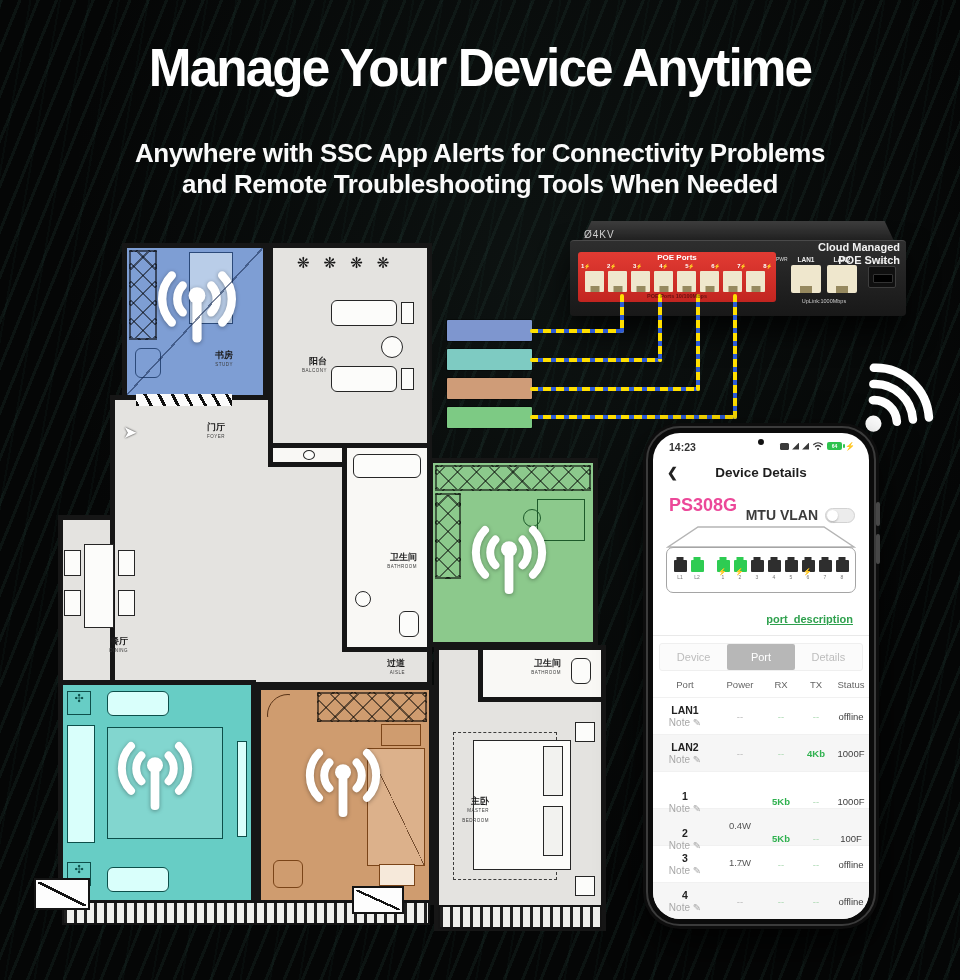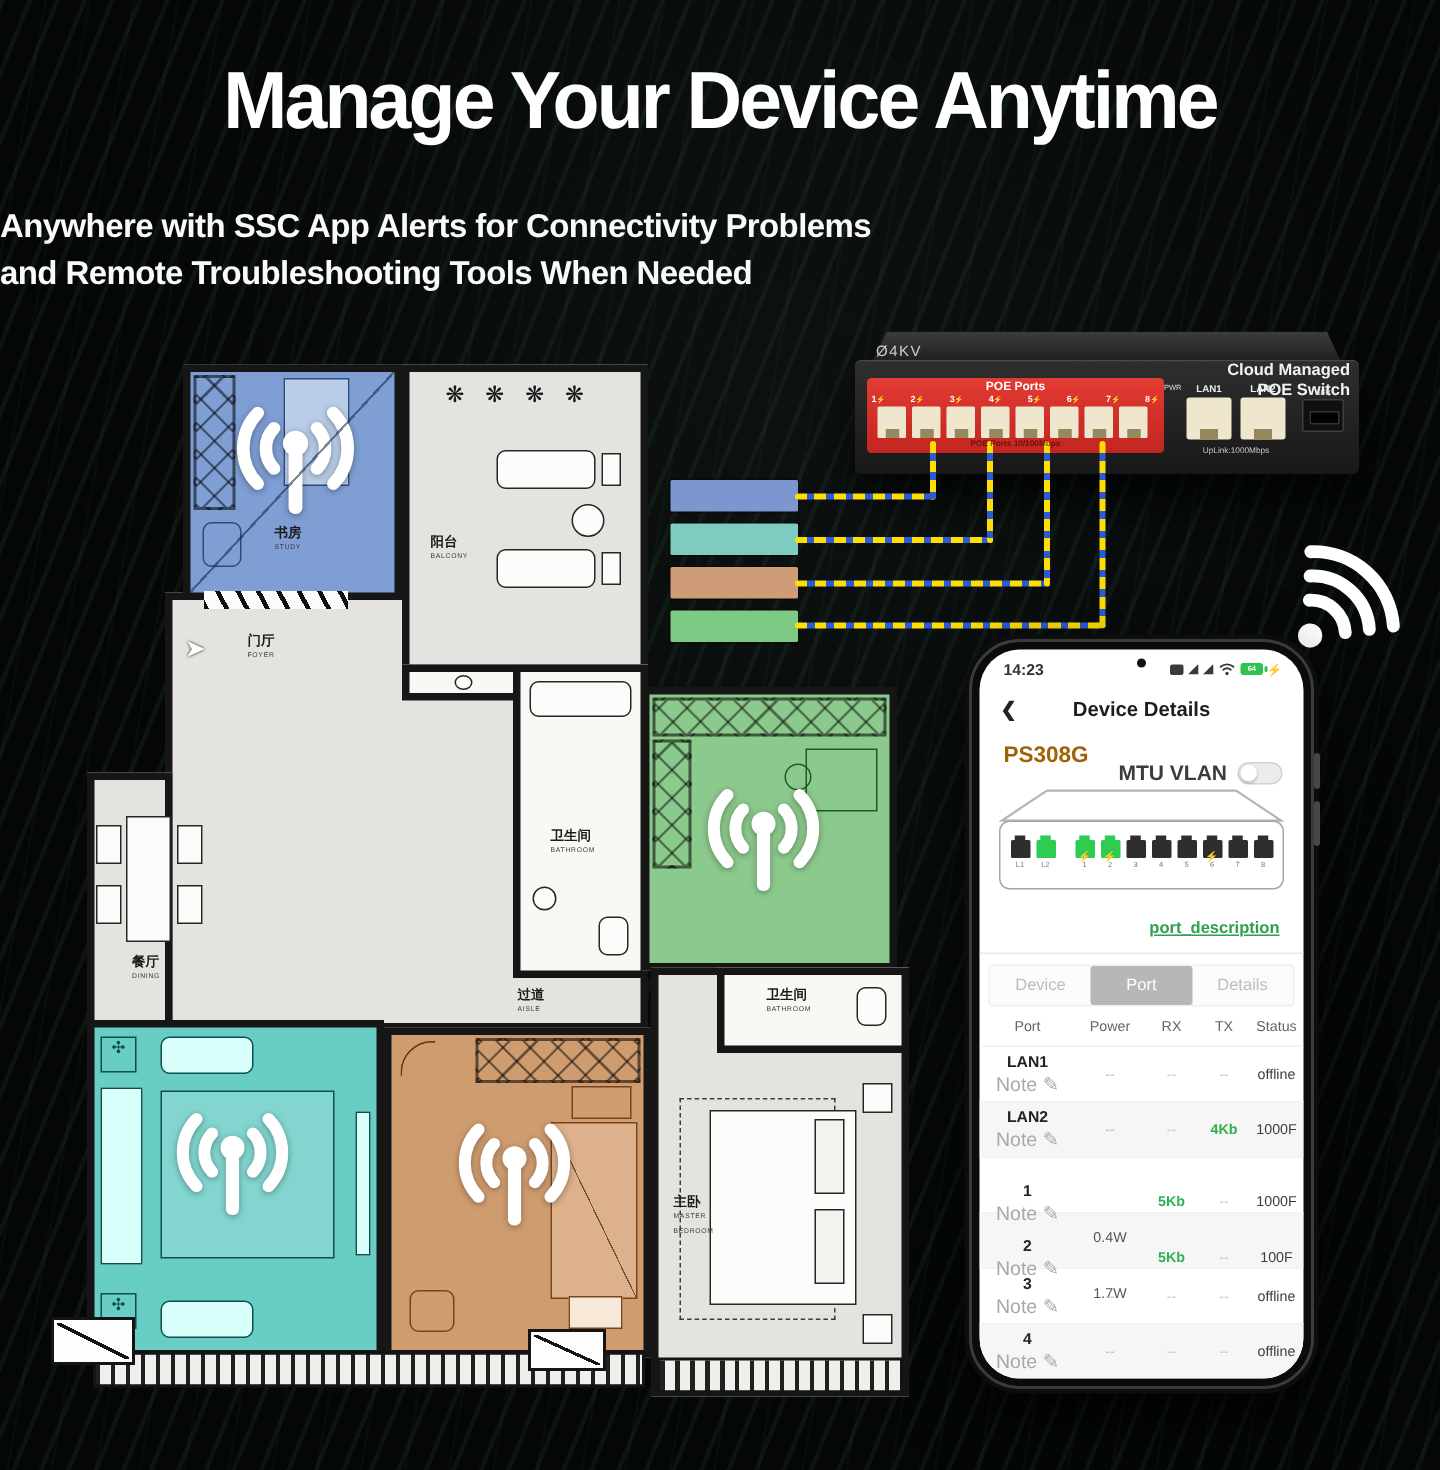--- a/index.html
+++ b/index.html
@@ -8,21 +8,21 @@
     background:
       radial-gradient(ellipse at 55% 28%, rgba(40,62,56,.22), transparent 62%),
       repeating-linear-gradient(112deg, rgba(52,96,84,.15) 0 3px, transparent 3px 17px),
       repeating-linear-gradient(100deg, rgba(30,70,62,.10) 0 2px, transparent 2px 29px),
       #050606; }
   .abs { position:absolute; }
 
   
   .title { left:0; right:0; top:36px; text-align:center; color:#fff; font-size:54px; font-weight:900;
            letter-spacing:-2px; transform:scaleX(.95); }
-  .sub { left:0; right:0; color:#fafafa; font-size:22px; font-weight:700; letter-spacing:-.4px; }
+  .sub { left:0; right:0; text-align:center; color:#fafafa; font-size:26px; font-weight:700; letter-spacing:-.4px; }
   .sub1 { top:138px; } .sub2 { top:169px; }
 
   
   .sw-top { left:582px; top:221px; width:312px; height:20px; background:linear-gradient(#3d3d3d,#232323);
             clip-path:polygon(3% 0,97% 0,100% 100%,0 100%); z-index:4; }
   .sw-body { left:570px; top:240px; width:336px; height:76px; background:linear-gradient(180deg,#2e2e2e,#181818);
              border-radius:4px; border-top:1px solid #4a4a4a; box-shadow:0 16px 30px rgba(0,0,0,.75); z-index:4; }
   .sw-logo { left:584px; top:229px; color:#cfcfcf; font-size:10px; letter-spacing:1px; z-index:5; }
   .sw-brand { left:744px; top:241px; width:156px; text-align:right; color:#f2f2f2; font-weight:700;
               font-size:11px; line-height:13px; z-index:5; }
@@ -73,21 +73,21 @@
   .c-tan   { background:#cf9c6f; }
   .hatch { position:absolute; border:2px solid rgba(0,0,0,.55);
     background:
      repeating-linear-gradient(45deg, rgba(0,0,0,.5) 0 1.5px, transparent 1.5px 13px),
      repeating-linear-gradient(-45deg, rgba(0,0,0,.5) 0 1.5px, transparent 1.5px 13px); }
   .window-strip { position:absolute; border:2px solid #141414;
     background:repeating-linear-gradient(90deg,#202020 0 3px,#efefec 3px 10px); }
   .f { position:absolute; background:#fcfcfa; border:1.6px solid #262626; }
   .f.round { border-radius:6px; }
   .f.circle { border-radius:50%; }
-  .rlabel { position:absolute; text-align:left; color:#1c1c1c; font-weight:700; font-size:9px; line-height:10px; }
+  .rlabel { position:absolute; text-align:right; color:#1c1c1c; font-weight:700; font-size:9px; line-height:10px; }
   .rlabel small { display:block; font-size:4.5px; font-weight:400; color:#3a3a3a; letter-spacing:.5px; }
   .wifi-ant { position:absolute; filter:drop-shadow(0 1px 2px rgba(0,0,0,.35)); }
   .wifi-ant path { fill:none; stroke:#fff; stroke-width:10; stroke-linecap:round; }
   .plants { position:absolute; display:flex; gap:14px; color:#161616; font-size:15px; }
   .rug-dashed { position:absolute; border:1.6px dashed #3c3c3c; }
   .arcq { position:absolute; width:42px; height:42px; border:1.6px solid #5a3418; border-radius:50%;
           clip-path:polygon(0 0,55% 0,55% 55%,0 55%); }
   .entry-arrow { position:absolute; color:#fff; font-size:17px; text-shadow:0 0 2px #000; }
   .ac { position:absolute; background:#fdfdfd; border:2px solid #141414; }
   .ac::after { content:""; position:absolute; inset:2px;
@@ -109,21 +109,21 @@
   .time { left:16px; top:8px; font-size:10.5px; color:#333; font-weight:700; }
   .sticons { right:14px; top:8px; display:flex; align-items:center; gap:3px; }
   .hdico { width:9px; height:7px; background:#3a3a3a; border-radius:1.5px; }
   .sig { width:7px; height:7px; background:#3a3a3a; clip-path:polygon(0 100%,100% 0,100% 100%); }
   .battery { width:15px; height:8px; background:#2ec24e; border-radius:2px; position:relative;
              color:#fff; font-size:5px; font-weight:700; text-align:center; line-height:8px; }
   .battery::after { content:""; position:absolute; right:-3px; top:2px; width:2px; height:4px; background:#2ec24e; border-radius:1px; }
   .chg { color:#f3c211; font-size:8px; }
   .back { left:14px; top:32px; font-size:13px; color:#222; font-weight:700; }
   .ptitle { left:0; right:0; top:32px; text-align:center; font-size:13.5px; color:#1d1d1d; font-weight:700; }
-  .devname { left:16px; top:62px; font-size:15px; font-weight:800; color:#a16207; }
+  .devname { left:16px; top:62px; font-size:18px; font-weight:800; color:#ec4899; }
   .mturow { right:14px; top:74px; display:flex; align-items:center; gap:7px; }
   .mtulbl { font-size:14px; color:#3c3c3c; font-weight:700; }
   .toggle { width:30px; height:15px; background:#ececec; border:1px solid #d2d2d2; border-radius:8px; position:relative; }
   .toggle::after { content:""; position:absolute; left:1px; top:1px; width:11px; height:11px; background:#fff;
                    border-radius:50%; box-shadow:0 1px 2px rgba(0,0,0,.25); }
   .mini { left:13px; top:92px; width:190px; height:78px; }
   .mini svg.trap { position:absolute; left:0; top:0; }
   .mini-body { position:absolute; left:0; top:22px; width:190px; height:46px; border:1.5px solid #a5a5a5;
                border-radius:7px; background:#fff; display:flex; align-items:center; justify-content:center; gap:3px; }
   .mport { display:flex; flex-direction:column; align-items:center; width:14px; }
@@ -141,21 +141,21 @@
   .tab.active { background:#b7b7b7; color:#fff; border-radius:2px; }
   .thead { left:0; top:246px; width:216px; display:grid; grid-template-columns:64px 46px 36px 34px 36px;
            font-size:9.5px; color:#666; }
   .thead span { text-align:center; }
   .trows { left:0; top:264px; width:216px; }
   .trow { display:grid; grid-template-columns:64px 46px 36px 34px 36px; height:37px; align-items:center;
           border-top:1px solid #f1f1f1; }
   .trow:nth-child(even) { background:#f6f6f6; }
   .pcell { text-align:center; }
   .pname { font-size:10.5px; font-weight:800; color:#222; }
-  .pnote { font-size:13px; color:#a8a8a8; margin-top:1px; }
+  .pnote { font-size:10px; color:#a8a8a8; margin-top:1px; }
   .metric { text-align:center; font-size:9.5px; color:#b9b9b9; }
   .metric.g { color:#a9d8b0; }
   .metric.g.has-val { color:#2fb14f; font-weight:700; }
   .metric.pw.has-val { color:#555;margin-top:48px; }
   .stat { text-align:center; font-size:9.5px; color:#3d3d3d; }
 </style>
 </head>
 <body>
 
 <div class="stage">

